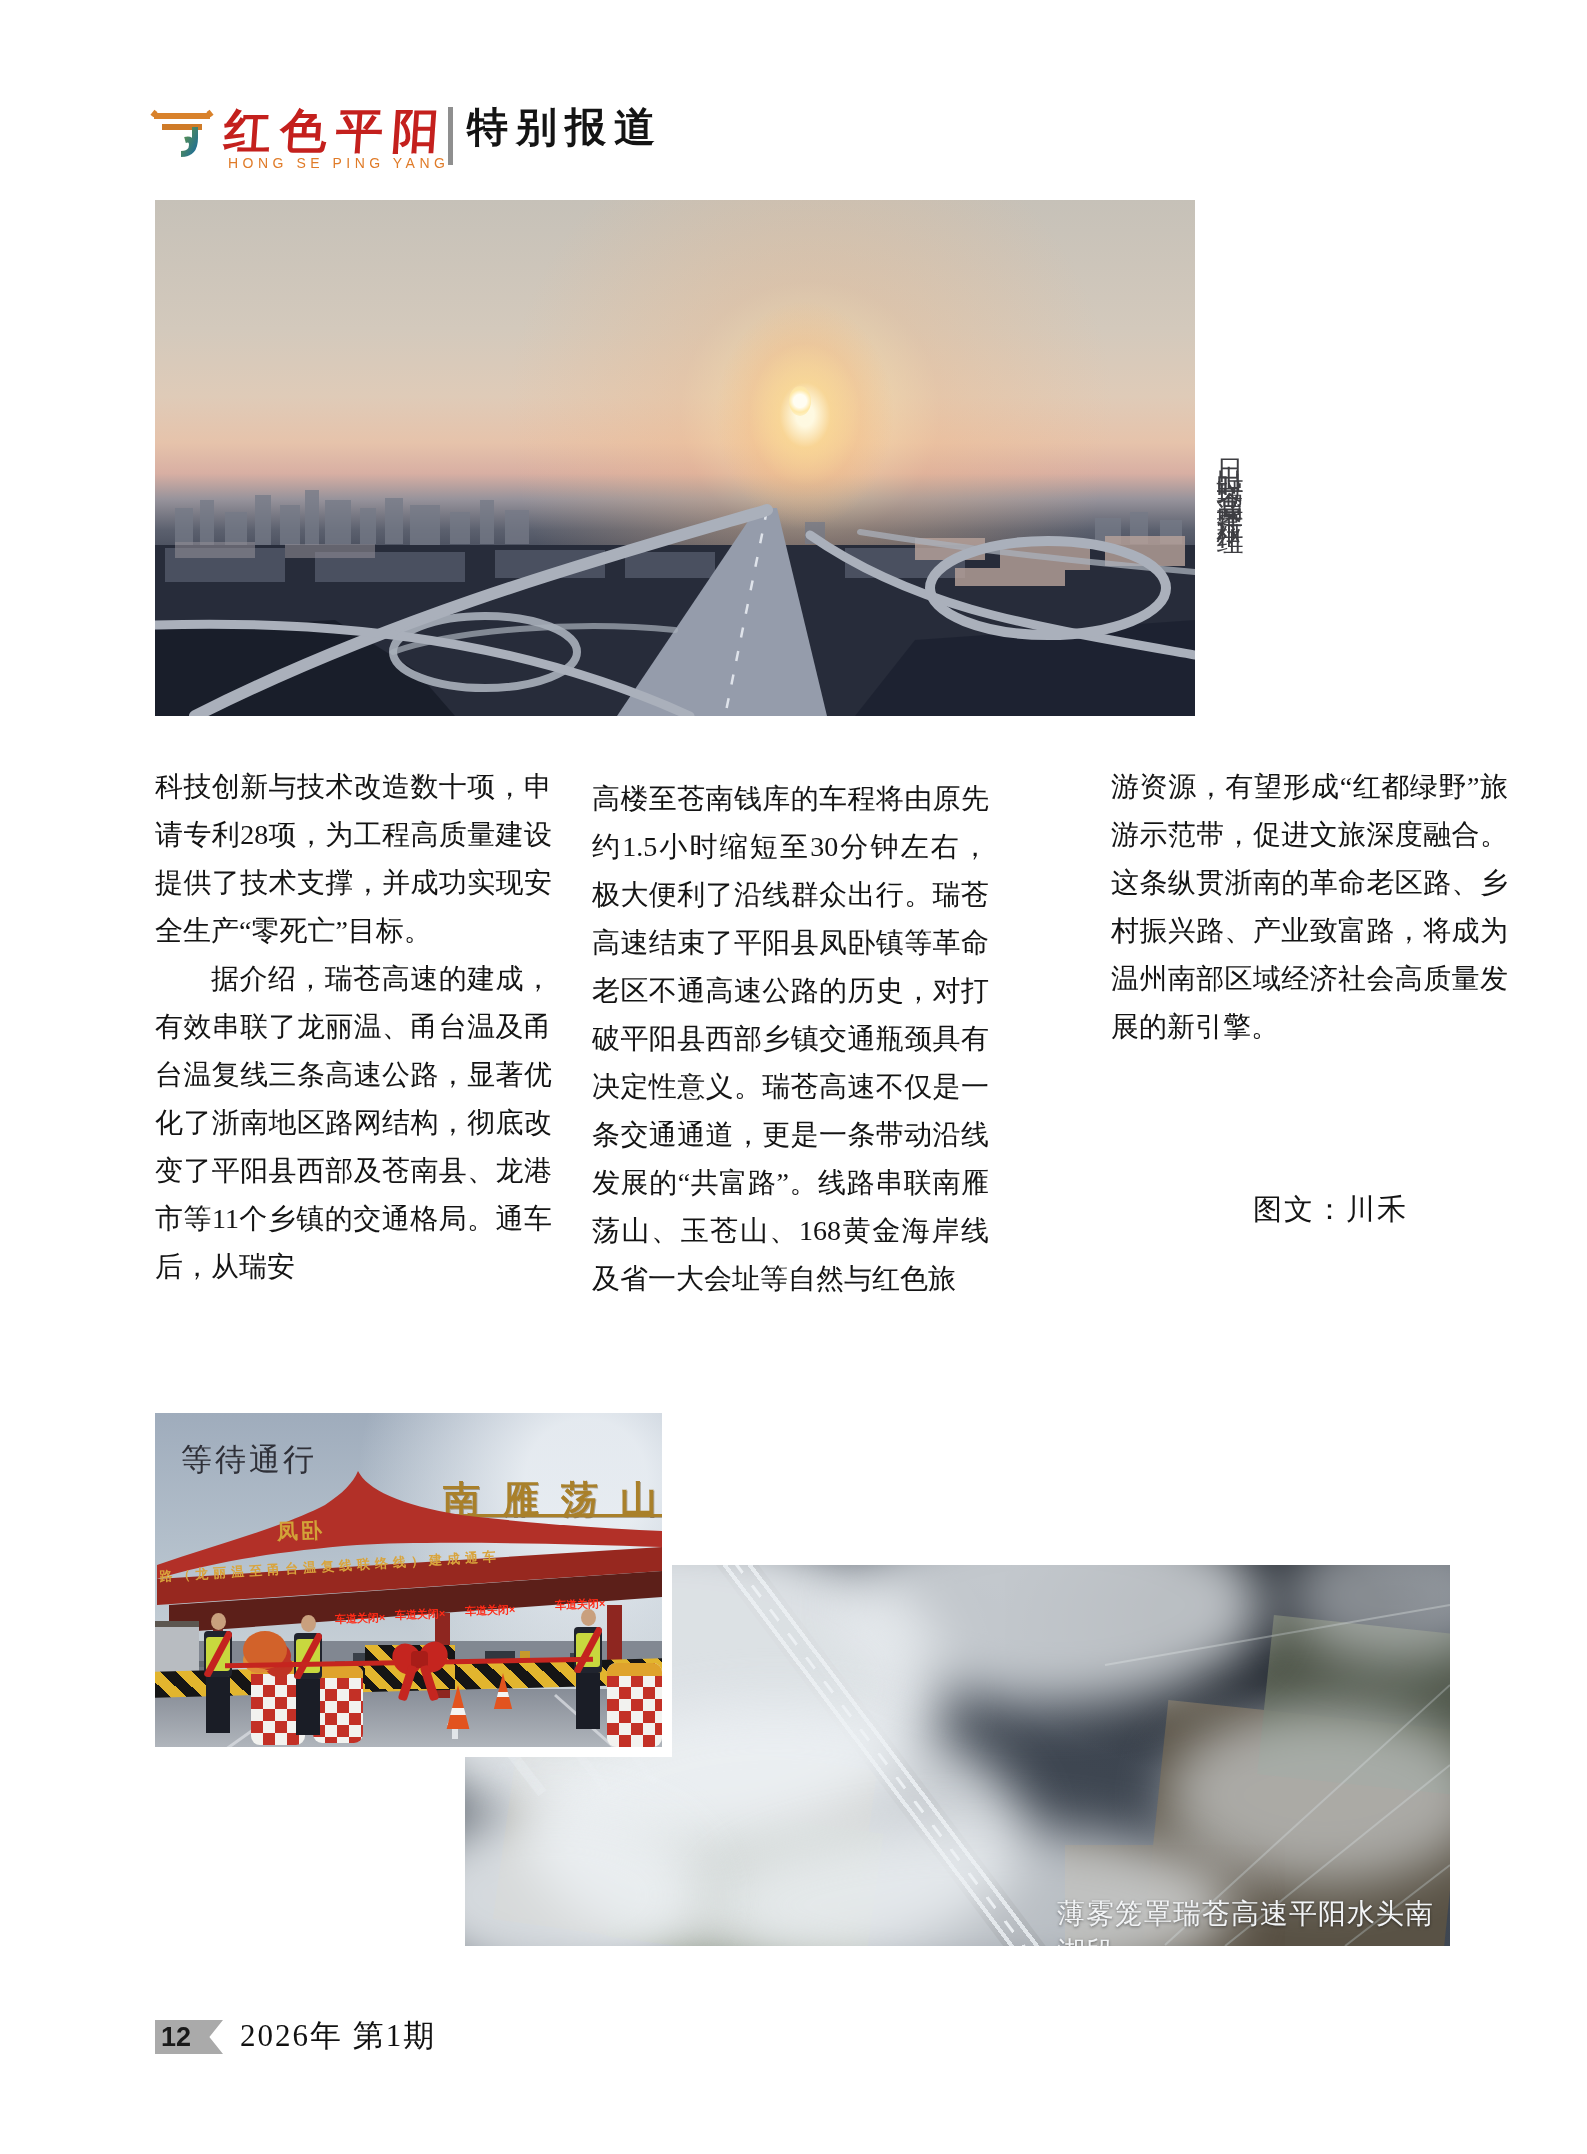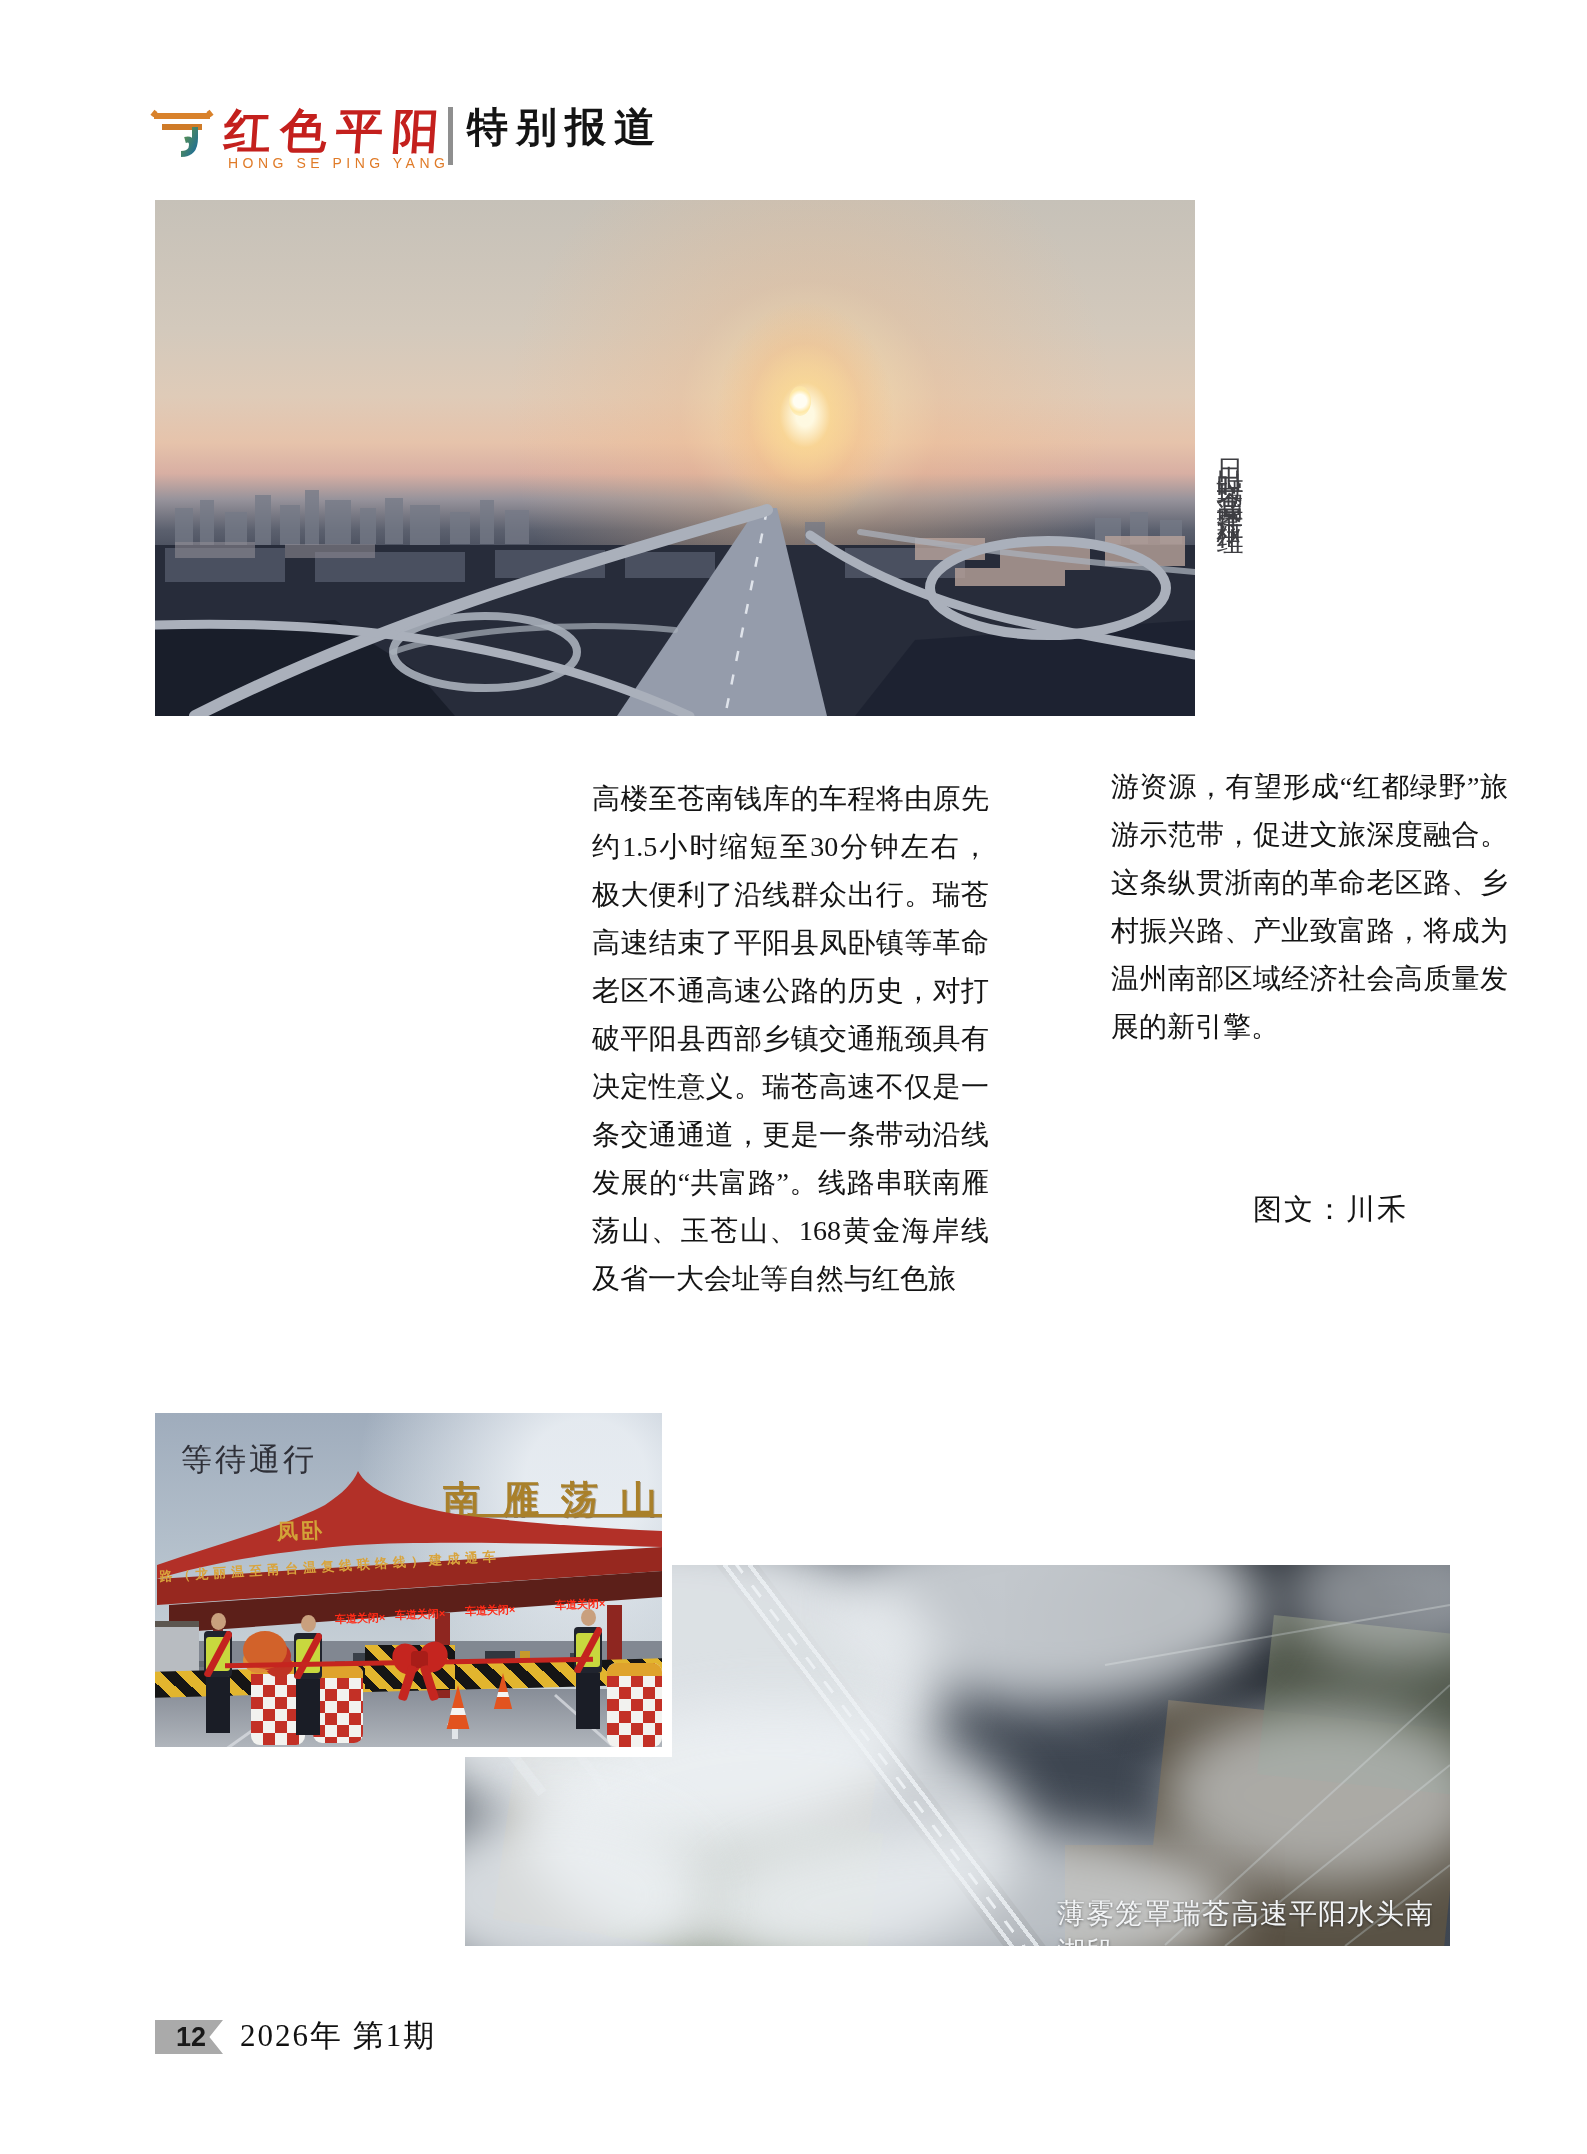--- a/index.html
+++ b/index.html
@@ -88,21 +88,21 @@
         background:repeating-linear-gradient(180deg,#dfe3e8 0 14px,rgba(0,0,0,0) 14px 30px);}
   .side-road{background:#b9bfc4;transform:rotate(-38deg);}
   .fog{border-radius:50%;filter:blur(26px);background:#eef2f5;}
   .mist-caption{left:592px;top:330px;font-size:28px;color:#f2f4f6;letter-spacing:1px;
         font-family:"Liberation Sans",sans-serif;text-shadow:0 1px 3px rgba(0,0,0,.5);}
 
   
   .page-badge{left:155px;top:2020px;width:68px;height:34px;background:#aaaaaa;
         clip-path:polygon(0 0,100% 0,80% 50%,100% 100%,0 100%);
         font-family:"Liberation Sans",sans-serif;font-weight:bold;font-size:27px;color:#191919;
-        line-height:34px;padding-left:21px;box-sizing:border-box;}
+        line-height:34px;padding-left:6px;box-sizing:border-box;}
   .issue{left:240px;top:2015px;font-size:31px;color:#111;letter-spacing:2px;}
 </style>
 </head>
 <body>
 
 <div class="page">
 
   <div class="abs" style="left:150px;top:108px;width:64px;height:60px;">
     <svg width="64" height="60" viewBox="0 0 64 60">
       <defs>
@@ -182,20 +182,24 @@
         <path d="M1040 455 C870 425 760 408 655 335" stroke-width="9"></path>
         <path d="M1040 372 C930 362 830 352 705 332" stroke-width="6" opacity="0.75"></path>
         <ellipse cx="893" cy="388" rx="118" ry="47" stroke-width="10"></ellipse>
         <ellipse cx="330" cy="452" rx="92" ry="36" stroke-width="8" opacity="0.9"></ellipse>
         <path d="M238 452 C300 430 420 420 520 430" stroke-width="6" opacity="0.7"></path>
       </g>
     </svg>
   </div>
   <div class="abs hero-caption">日出时瑞苍高速萧江枢纽</div>
 
+  <div class="abs col col1">
+    <p>科技创新与技术改造数十项，申请专利28项，为工程高质量建设提供了技术支撑，并成功实现安全生产“零死亡”目标。</p>
+    <p class="indent">据介绍，瑞苍高速的建成，有效串联了龙丽温、甬台温及甬台温复线三条高速公路，显著优化了浙南地区路网结构，彻底改变了平阳县西部及苍南县、龙港市等11个乡镇的交通格局。通车后，从瑞安</p>
+  </div>
   <div class="abs col col2">
     <p>高楼至苍南钱库的车程将由原先约1.5小时缩短至30分钟左右，极大便利了沿线群众出行。瑞苍高速结束了平阳县凤卧镇等革命老区不通高速公路的历史，对打破平阳县西部乡镇交通瓶颈具有决定性意义。瑞苍高速不仅是一条交通通道，更是一条带动沿线发展的“共富路”。线路串联南雁荡山、玉苍山、168黄金海岸线及省一大会址等自然与红色旅</p>
   </div>
   <div class="abs col col3">
     <p>游资源，有望形成“红都绿野”旅游示范带，促进文旅深度融合。这条纵贯浙南的革命老区路、乡村振兴路、产业致富路，将成为温州南部区域经济社会高质量发展的新引擎。</p>
   </div>
   <div class="abs byline">图文：川禾</div>
 
   <div class="abs toll">
     <div class="toll-inner">

